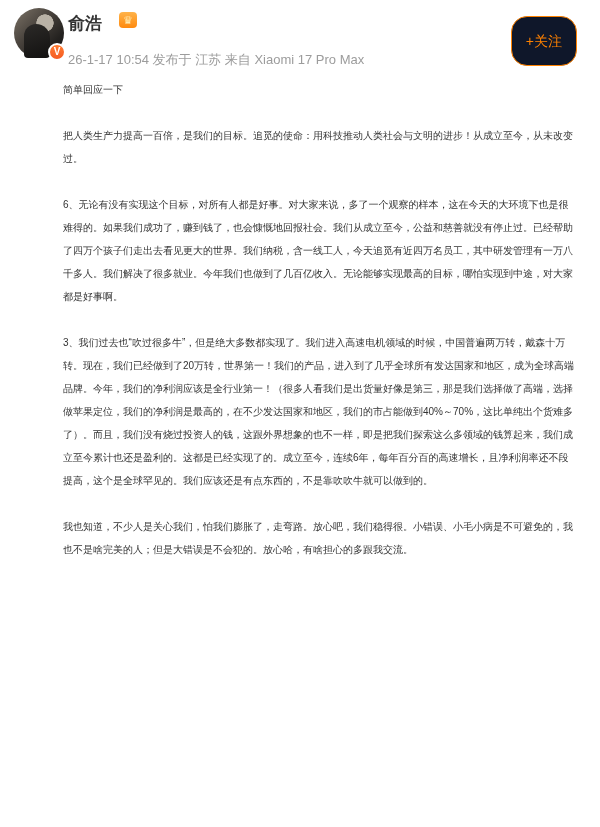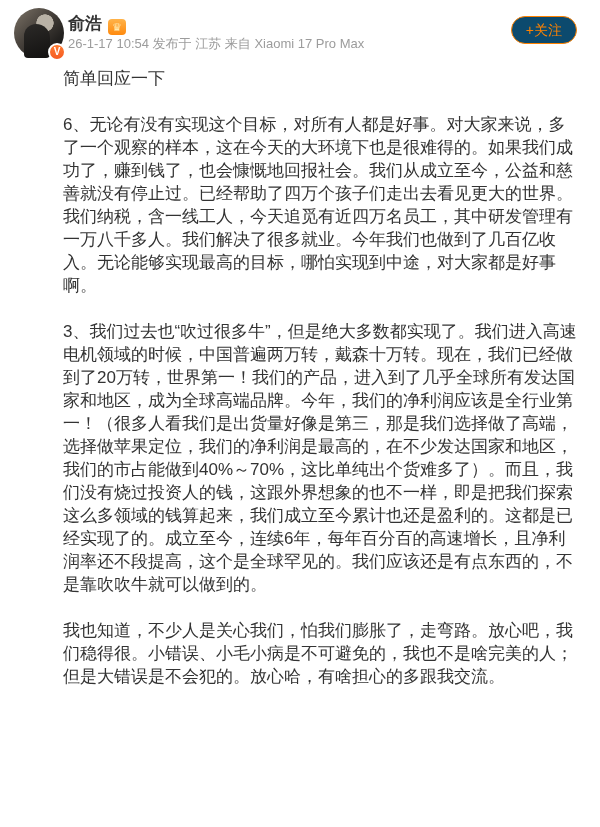--- a/index.html
+++ b/index.html
@@ -61,68 +61,68 @@
     font-weight: bold;
     line-height: 14px;
     text-align: center;
   }
   .hinfo {
     margin-left: 4px;
     padding-top: 4px;
   }
   .name-row {
     display: flex;
-    align-items: flex-end;
-    gap: 6px;
+    align-items: flex-start;
+    gap: 17px;
   }
   .name {
     font-size: 17px;
     font-weight: bold;
     color: #333333;
     cursor: pointer;
   }
   .crown-badge {
     width: 18px;
     height: 16px;
     border-radius: 4px;
     background: linear-gradient(180deg, #ffb34a 0%, #ff8a0e 100%);
     color: #ffe9ad;
     font-size: 11px;
     line-height: 16px;
     text-align: center;
     cursor: pointer;
   }
   .meta {
-    margin-top: 0;
+    margin-top: 16px;
     font-size: 13px;
     color: #9c9c9c;
     white-space: nowrap;
   }
   .follow-btn {
     position: absolute;
     top: 8px;
     right: 0;
-    background: #0c4a6e;
+    background: #0f172a;
     border: 1px solid #ff8200;
     color: #ff8200;
     border-radius: 16px;
     font-size: 14px;
     line-height: 1;
-    padding: 6px 14px;
+    padding: 17px 14px;
     cursor: pointer;
     font-family: "Liberation Sans", sans-serif;
   }
   
   .content {
     margin-left: 49px;
     margin-top: 5px;
   }
   .content p {
     margin: 23px 0 0 0;
-    font-size: 17px;
+    font-size: 10px;
     line-height: 23px;
     color: #333333;
     word-break: break-all;
   }
   .content p:first-child {
     margin-top: 9px;
   }
 </style>
 </head>
 <body>
@@ -144,18 +144,19 @@
         <span class="crown-badge">♛</span>
       </div>
       <div class="meta">26-1-17 10:54 发布于 江苏 来自 Xiaomi 17 Pro Max</div>
     </div>
 
     <button class="follow-btn">+关注</button>
   </div>
 
   <div class="content">
     <p>简单回应一下</p>
+    <p>把人类生产力提高一百倍，是我们的目标。追觅的使命：用科技推动人类社会与文明的进步！从成立至今，从未改变过。</p>
     <p>6、无论有没有实现这个目标，对所有人都是好事。对大家来说，多了一个观察的样本，这在今天的大环境下也是很难得的。如果我们成功了，赚到钱了，也会慷慨地回报社会。我们从成立至今，公益和慈善就没有停止过。已经帮助了四万个孩子们走出去看见更大的世界。我们纳税，含一线工人，今天追觅有近四万名员工，其中研发管理有一万八千多人。我们解决了很多就业。今年我们也做到了几百亿收入。无论能够实现最高的目标，哪怕实现到中途，对大家都是好事啊。</p>
     <p>3、我们过去也“吹过很多牛”，但是绝大多数都实现了。我们进入高速电机领域的时候，中国普遍两万转，戴森十万转。现在，我们已经做到了20万转，世界第一！我们的产品，进入到了几乎全球所有发达国家和地区，成为全球高端品牌。今年，我们的净利润应该是全行业第一！（很多人看我们是出货量好像是第三，那是我们选择做了高端，选择做苹果定位，我们的净利润是最高的，在不少发达国家和地区，我们的市占能做到40%～70%，这比单纯出个货难多了）。而且，我们没有烧过投资人的钱，这跟外界想象的也不一样，即是把我们探索这么多领域的钱算起来，我们成立至今累计也还是盈利的。这都是已经实现了的。成立至今，连续6年，每年百分百的高速增长，且净利润率还不段提高，这个是全球罕见的。我们应该还是有点东西的，不是靠吹吹牛就可以做到的。</p>
     <p>我也知道，不少人是关心我们，怕我们膨胀了，走弯路。放心吧，我们稳得很。小错误、小毛小病是不可避免的，我也不是啥完美的人；但是大错误是不会犯的。放心哈，有啥担心的多跟我交流。</p>
   </div>
 
 </div>
 
 </body></html>

